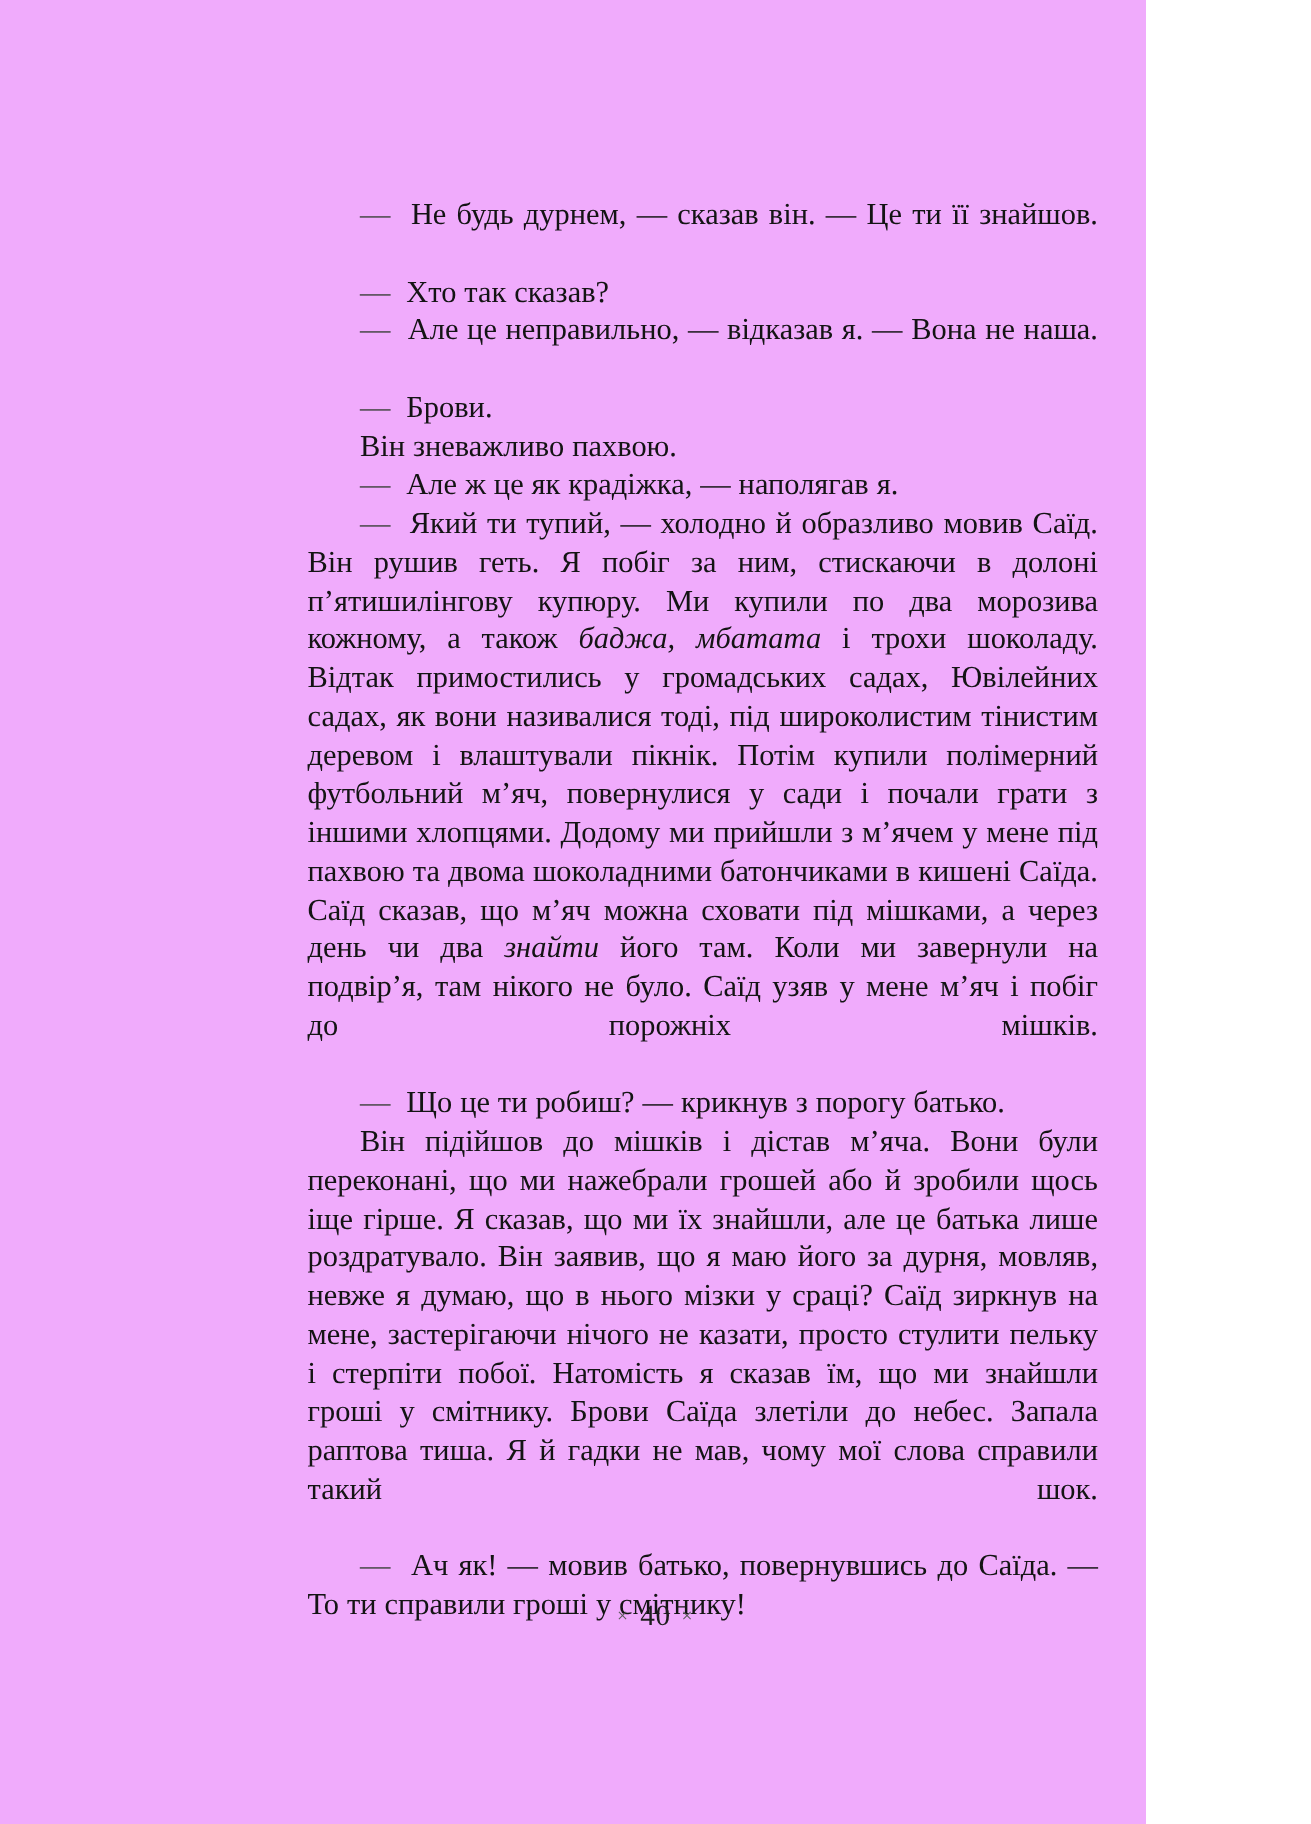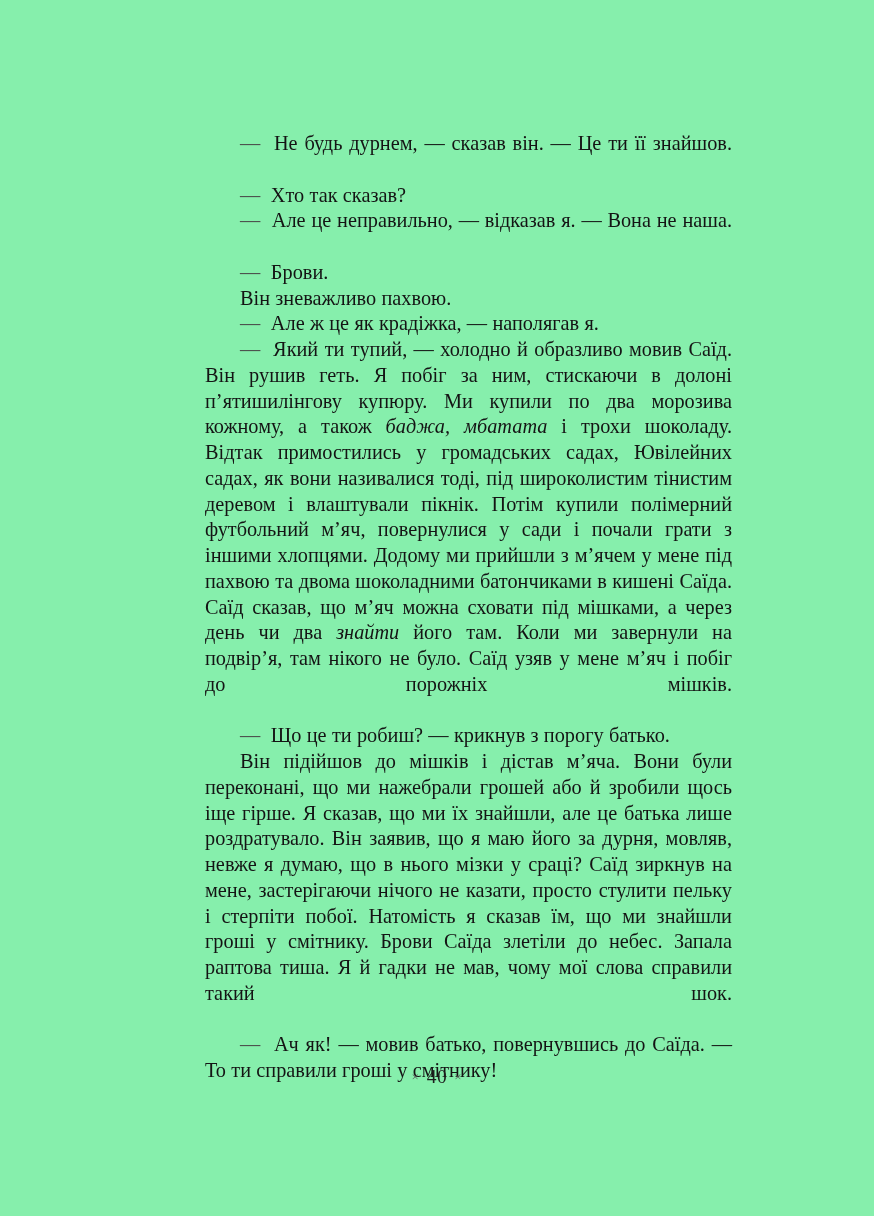--- a/index.html
+++ b/index.html
@@ -10,23 +10,23 @@
     width: 874px;
     height: 1216px;
     background: #ffffff;
     font-family: "Liberation Serif", "DejaVu Serif", serif;
     color: #141414;
     overflow: hidden;
   }
 
   .page {
     position: relative;
-    width: 874px;
+    width: 764px;
     height: 1216px;
-    background: #86efac;
+    background: #f0abfc;
     box-sizing: border-box;
   }
 
   
   .text-block {
     position: absolute;
     left: 205px;
     top: 131px;
     width: 527px;
   }

